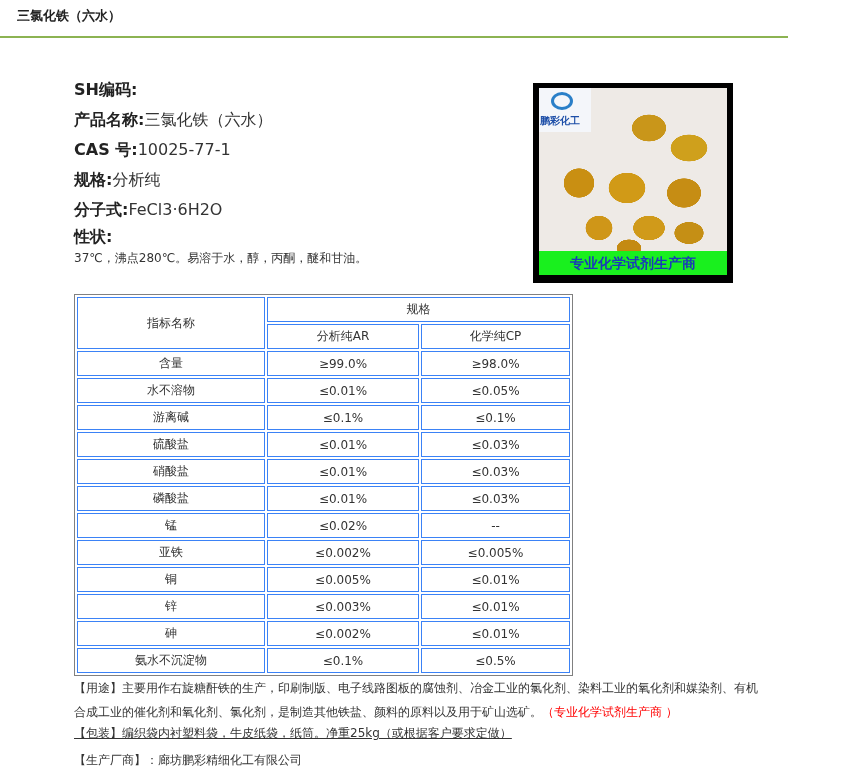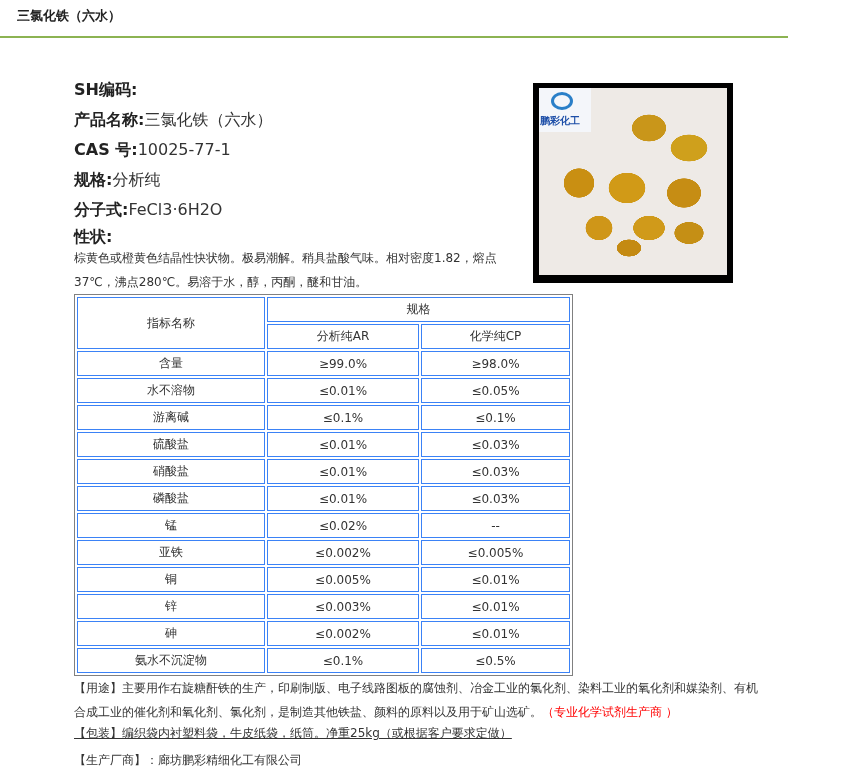--- a/index.html
+++ b/index.html
@@ -107,30 +107,30 @@
     <span class="lbl">规格:</span><span>分析纯</span>
   </div>
   <div class="field" style="top:200px;">
     <span class="lbl">分子式:</span><span>FeCl3·6H2O</span>
   </div>
   <div class="field" style="top:227px;">
     <span class="lbl">性状:</span>
   </div>
 
   <div class="desc">
-    <div>棕黄色或橙黄色结晶性快状物。极易潮解。稍具盐酸气味。相对密度1.82，熔点</div>
     <div>37℃，沸点280℃。易溶于水，醇，丙酮，醚和甘油。</div>
   </div>
 
   <div class="product-img">
     <div class="photo">
       <div class="logo-box">
         <div class="logo-icon"></div>
         <div class="logo-text">鹏彩化工</div>
       </div>
+      <div class="green-banner">专业化学试剂生产商</div>
     </div>
   </div>
 
   <table class="spec">
     <tbody id="spec-body">
       <tr>
         <td class="col1" rowspan="2">指标名称</td>
         <td colspan="2">规格</td>
       </tr>
       <tr>

